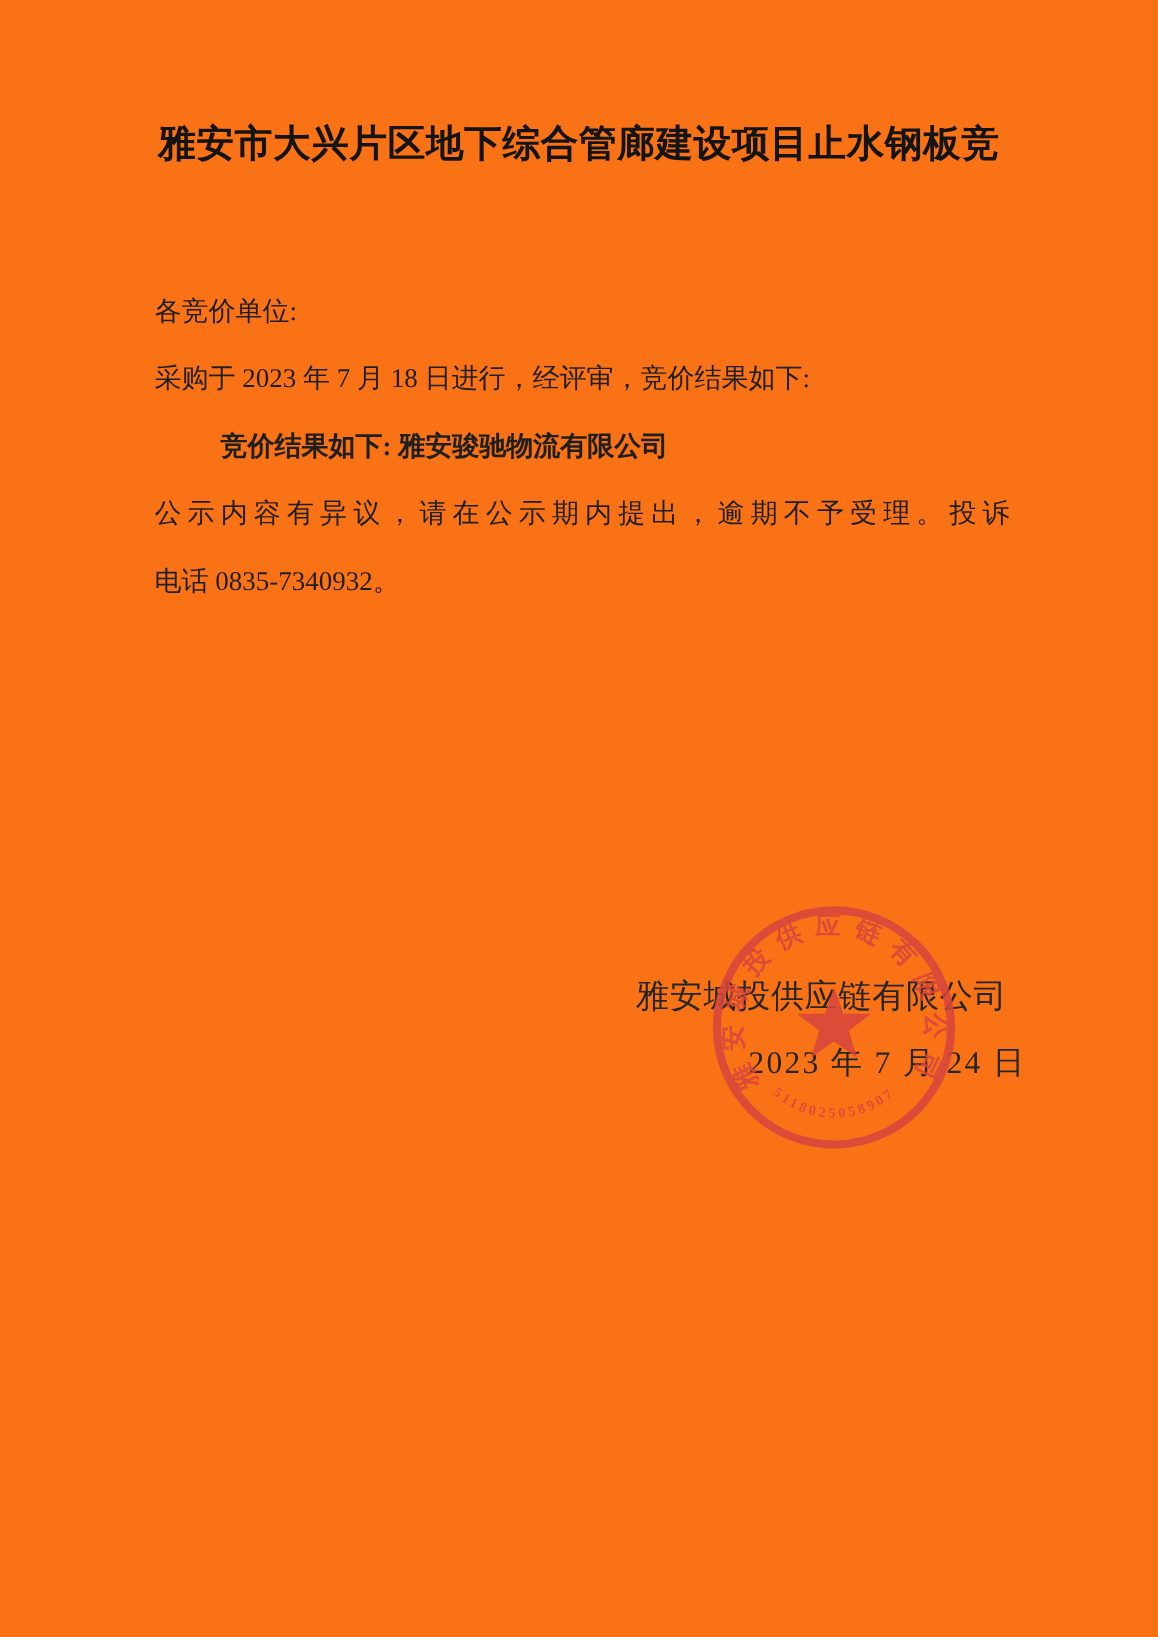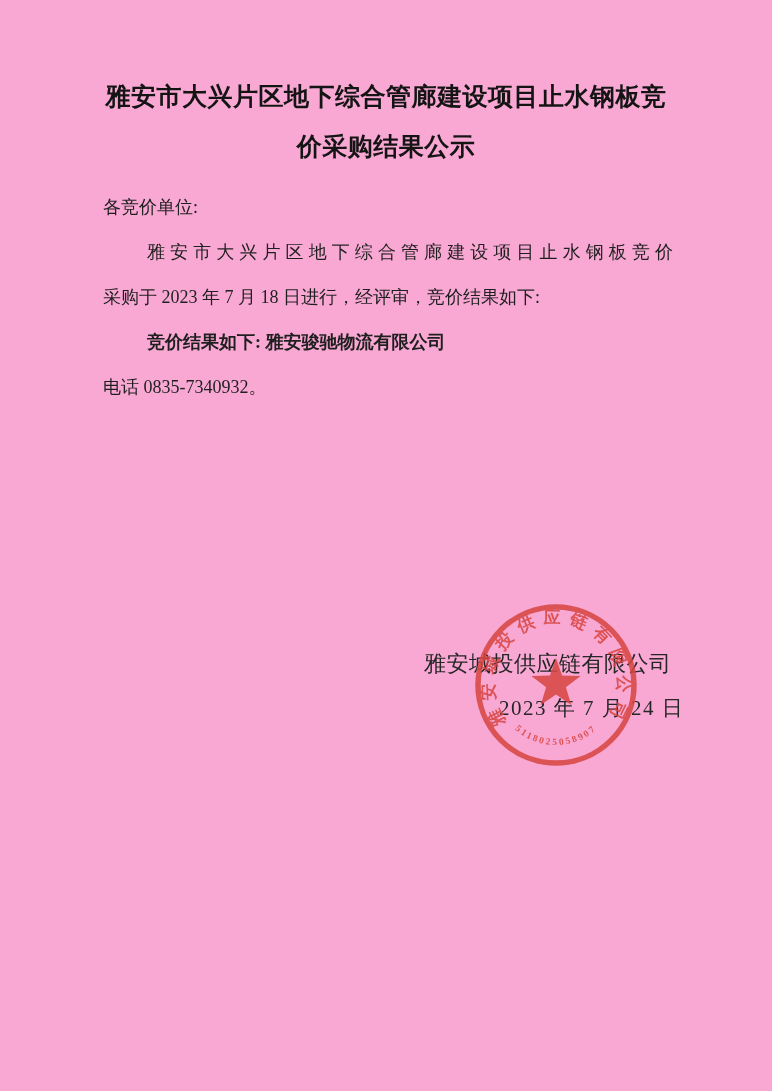--- a/index.html
+++ b/index.html
@@ -5,21 +5,21 @@
   html, body {
     margin: 0;
     padding: 0;
     background: #e8e8e8;
   }
   .page {
     position: relative;
     width: 772px;
     height: 1091px;
     margin: 0 auto;
-    background: #f9a8d4;
+    background: #f97316;
     overflow: hidden;
     font-family: "Liberation Serif", "DejaVu Serif", serif;
     color: #1f1f1f;
   }
   .doc-title {
     position: absolute;
     left: 86px;
     top: 72px;
     width: 600px;
     font-size: 25px;
@@ -74,28 +74,27 @@
     font-family: "Liberation Serif", "DejaVu Serif", serif;
   }
 </style>
 </head>
 <body>
 
 <div class="page">
 
   <div class="doc-title">
     <div>雅安市大兴片区地下综合管廊建设项目止水钢板竞</div>
-    <div>价采购结果公示</div>
   </div>
 
   <div class="doc-body">
     <div class="line">各竞价单位:</div>
-    <div class="line justify indent">雅安市大兴片区地下综合管廊建设项目止水钢板竞价</div>
     <div class="line">采购于 2023 年 7 月 18 日进行，经评审，竞价结果如下:</div>
     <div class="line bold indent">竞价结果如下: 雅安骏驰物流有限公司</div>
+    <div class="line justify">公示内容有异议，请在公示期内提出，逾期不予受理。投诉</div>
     <div class="line">电话 0835-7340932。</div>
   </div>
 
   <div class="sig-company">雅安城投供应链有限公司</div>
   <div class="sig-date">2023 年 7 月 24 日</div>
 
   <svg class="seal" viewBox="0 0 170 170" xmlns="http://www.w3.org/2000/svg">
     <defs>
       <path id="arcTop" d="M 41.2 128.8 A 62 62 0 1 1 128.8 128.8" fill="none"></path>
       <path id="arcBottom" d="M 33 116 A 61 61 0 0 0 137 116" fill="none"></path>

